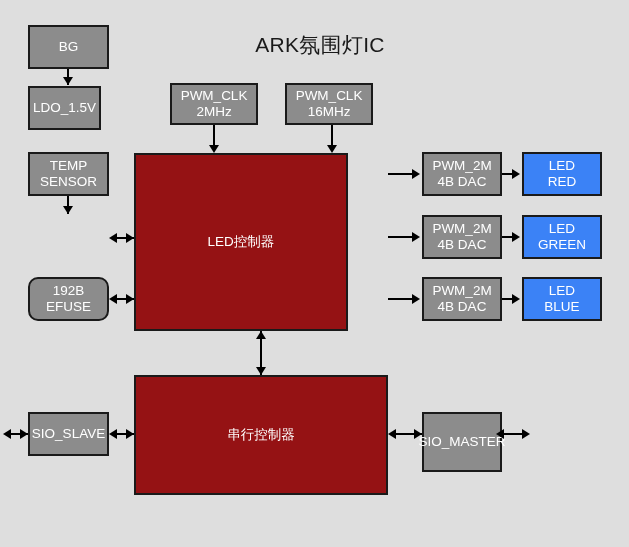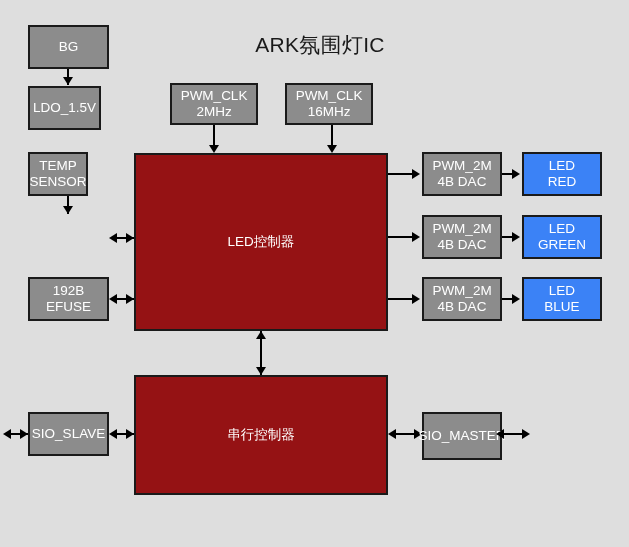--- a/index.html
+++ b/index.html
@@ -101,48 +101,48 @@
 
   <div class="title">ARK氛围灯IC</div>
 
   <div class="blk gray" style="left:28px; top:25px; width:81px; height:44px;">BG</div>
 
   <div class="ln-v" style="left:67px; top:69px; height:16px;"></div>
   <div class="ah-d" style="left:63px; top:77px;"></div>
 
   <div class="blk gray" style="left:28px; top:86px; width:73px; height:44px;">LDO_1.5V</div>
 
-  <div class="blk gray" style="left:28px; top:152px; width:60px; height:44px;">TEMP
+  <div class="blk gray" style="left:28px; top:152px; width:81px; height:44px;">TEMP
 SENSOR</div>
 
   <div class="ln-v" style="left:67px; top:196px; height:18px;"></div>
   <div class="ah-d" style="left:63px; top:206px;"></div>
 
 
-  <div class="blk gray" style="left:28px; top:277px; width:81px; height:44px;">192B EFUSE</div>
+  <div class="blk gray" style="left:28px; top:277px; width:81px; height:44px;border-radius:10px;">192B EFUSE</div>
 
   <div class="ln-h" style="left:115px; top:237px; width:19px;"></div>
   <div class="ah-l" style="left:109px; top:233px;"></div>
   <div class="ah" style="left:126px; top:233px;"></div>
 
   <div class="ln-h" style="left:115px; top:298px; width:19px;"></div>
   <div class="ah-l" style="left:109px; top:294px;"></div>
   <div class="ah" style="left:126px; top:294px;"></div>
 
   <div class="blk gray" style="left:170px; top:83px; width:88px; height:42px;">PWM_CLK
 2MHz</div>
   <div class="ln-v" style="left:213px; top:125px; height:22px;"></div>
   <div class="ah-d" style="left:209px; top:145px;"></div>
 
   <div class="blk gray" style="left:285px; top:83px; width:88px; height:42px;">PWM_CLK
 16MHz</div>
   <div class="ln-v" style="left:331px; top:125px; height:22px;"></div>
   <div class="ah-d" style="left:327px; top:145px;"></div>
 
-  <div class="blk bigred lbl-cn" style="left:134px; top:153px; width:254px; height:178px;">LED控制器</div>
+  <div class="blk bigred lbl-cn" style="left:134px; top:153px; width:214px; height:178px;">LED控制器</div>
 
   <div class="ln-h" style="left:388px; top:173px; width:27px;"></div>
   <div class="ah" style="left:412px; top:169px;"></div>
   <div class="blk gray" style="left:422px; top:152px; width:80px; height:44px;">PWM_2M
 4B DAC</div>
   <div class="ln-h" style="left:502px; top:173px; width:13px;"></div>
   <div class="ah" style="left:512px; top:169px;"></div>
   <div class="blk red" style="left:522px; top:152px; width:80px; height:44px;">LED
 RED</div>
 
@@ -177,19 +177,19 @@
   <div class="ah" style="left:20px; top:429px;"></div>
 
   <div class="ln-h" style="left:115px; top:433px; width:19px;"></div>
   <div class="ah-l" style="left:109px; top:429px;"></div>
   <div class="ah" style="left:126px; top:429px;"></div>
 
   <div class="ln-h" style="left:394px; top:433px; width:28px;"></div>
   <div class="ah-l" style="left:388px; top:429px;"></div>
   <div class="ah" style="left:414px; top:429px;"></div>
 
-  <div class="blk gray" style="left:422px; top:412px; width:80px; height:48px;">SIO_MASTER</div>
+  <div class="blk gray" style="left:422px; top:412px; width:80px; height:60px;">SIO_MASTER</div>
 
   <div class="ln-h" style="left:502px; top:433px; width:26px;"></div>
   <div class="ah-l" style="left:496px; top:429px;"></div>
   <div class="ah" style="left:522px; top:429px;"></div>
 
 </div>
 
 </body></html>

